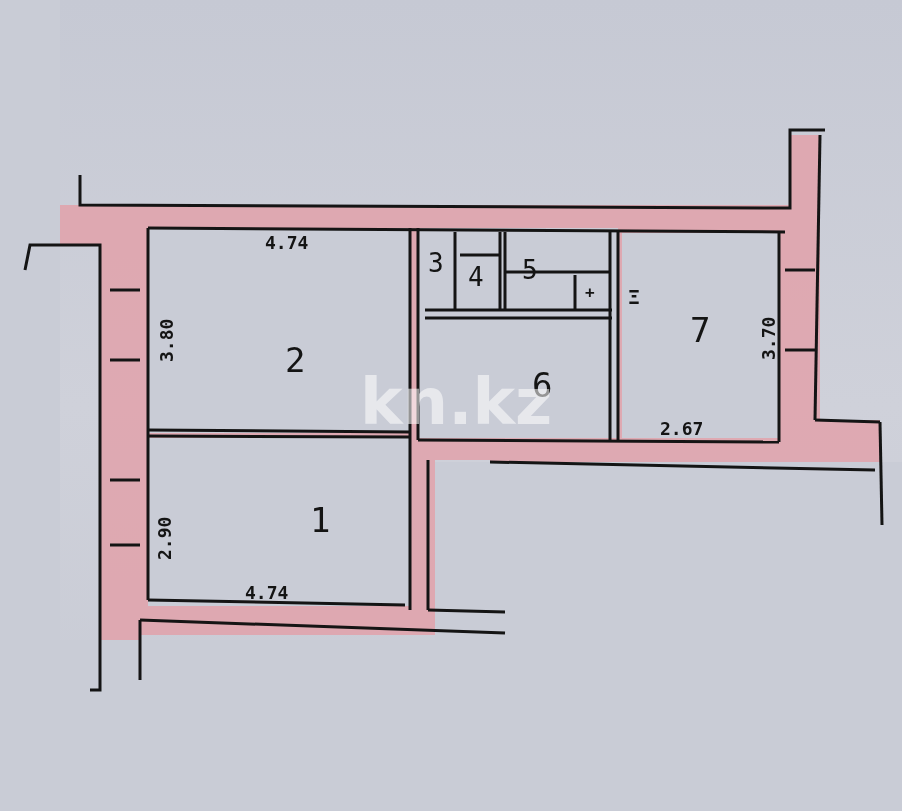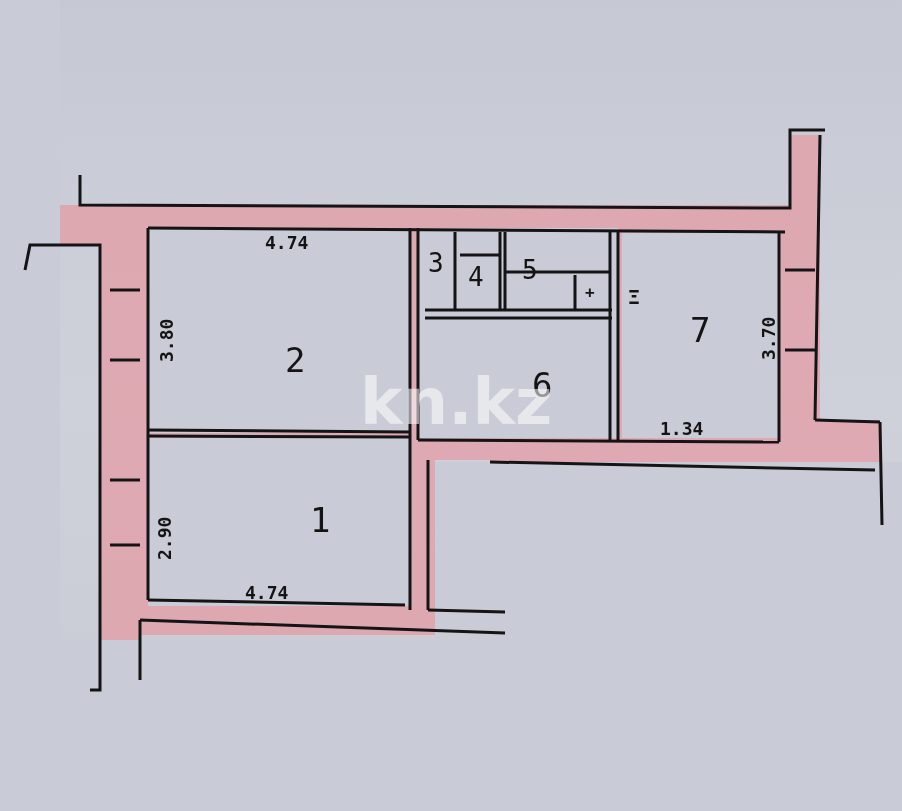--- a/index.html
+++ b/index.html
@@ -66,21 +66,21 @@
       <line x1="110" y1="545" x2="140" y2="545"></line>
     <line x1="785" y1="270" x2="815" y2="270"></line>
       <line x1="785" y1="350" x2="815" y2="350"></line>
   </g>
 </svg>
 
 <div class="lbl dim" style="left:265px;top:232px;">4.74</div>
 <div class="lbl dim vert" style="left:156px;top:362px;">3.80</div>
 <div class="lbl dim" style="left:245px;top:582px;">4.74</div>
 <div class="lbl dim vert" style="left:154px;top:560px;">2.90</div>
-<div class="lbl dim" style="left:660px;top:418px;">1.34</div>
+<div class="lbl dim" style="left:660px;top:418px;">2.67</div>
 <div class="lbl dim vert" style="left:758px;top:360px;">3.70</div>
 
 <div class="lbl room" style="left:310px;top:500px;">1</div>
 <div class="lbl room" style="left:285px;top:340px;">2</div>
 <div class="lbl room" style="left:428px;top:248px;font-size:26px;">3</div>
 <div class="lbl room" style="left:468px;top:262px;font-size:26px;">4</div>
 <div class="lbl room" style="left:522px;top:255px;font-size:26px;">5</div>
 <div class="lbl room" style="left:532px;top:365px;">6</div>
 <div class="lbl room" style="left:690px;top:310px;">7</div>
 <div class="lbl" style="left:585px;top:283px;font-size:16px;">+</div>

